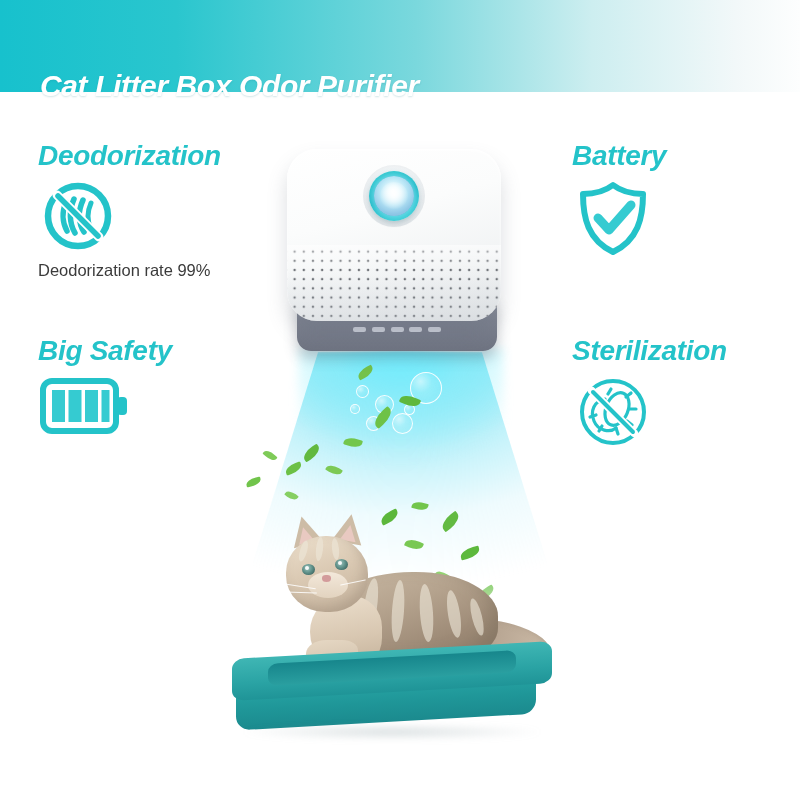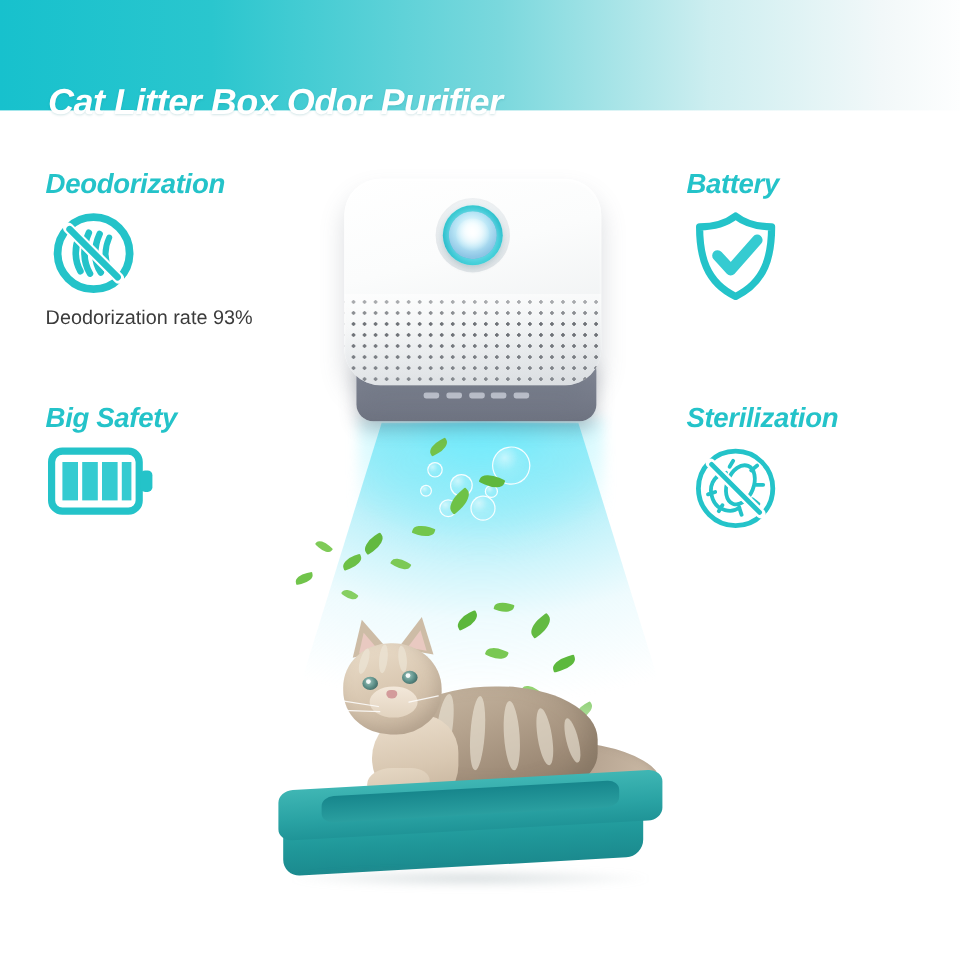--- a/index.html
+++ b/index.html
@@ -19,21 +19,21 @@
     position:absolute;left:40px;top:25px;
     font-size:30px;font-weight:bold;font-style:italic;color:#ffffff;
     letter-spacing:-0.4px;white-space:nowrap;
     text-shadow:0 1px 2px rgba(0,110,120,.18);
     margin-top:44px;
   }
 
   
   .feature{position:absolute;}
   .feature-title{
-    font-size:23px;font-weight:bold;font-style:italic;color:#24c3c9;
+    font-size:28px;font-weight:bold;font-style:italic;color:#24c3c9;
     letter-spacing:-0.3px;white-space:nowrap;margin:0 0 6px 0;
   }
   .feature-icon{display:block;margin:2px 0 6px 2px;}
   .feature-desc{
     font-size:16.5px;color:#3b3b3b;line-height:1.30;font-weight:normal;
     white-space:pre-line;
   }
 
   #f-deodor{left:38px;top:140px;}
   #f-battery{left:38px;top:335px;}
@@ -263,21 +263,21 @@
     <div class="feature-title">Deodorization</div>
     <svg class="feature-icon" width="76" height="76" viewBox="0 0 76 76">
       <circle cx="38" cy="38" r="30" fill="none" stroke="#24c3c9" stroke-width="6.5"></circle>
       <path d="M26 24 C22 33 22 44 27 53" fill="none" stroke="#24c3c9" stroke-width="5.5" stroke-linecap="round"></path>
       <path d="M34 21 C29 32 29 45 35 55" fill="none" stroke="#24c3c9" stroke-width="5.5" stroke-linecap="round"></path>
       <path d="M43 22 C38 33 38 45 44 54" fill="none" stroke="#24c3c9" stroke-width="5.5" stroke-linecap="round"></path>
       <path d="M51 25 C47 34 47 43 51 51" fill="none" stroke="#24c3c9" stroke-width="5" stroke-linecap="round"></path>
       <line x1="17" y1="17" x2="59" y2="59" stroke="#ffffff" stroke-width="9" stroke-linecap="round"></line>
       <line x1="18" y1="18" x2="58" y2="58" stroke="#24c3c9" stroke-width="5.5" stroke-linecap="round"></line>
     </svg>
-    <div class="feature-desc">Deodorization rate  93%</div>
+    <div class="feature-desc">Deodorization rate  99%</div>
   </div>
 
   <div class="feature" id="f-battery">
     <div class="feature-title">Big Safety</div>
     <svg class="feature-icon" width="92" height="66" viewBox="0 0 92 66">
       <rect x="3" y="8" width="73" height="50" rx="9" ry="9" fill="none" stroke="#24c3c9" stroke-width="6"></rect>
       <rect x="77" y="24" width="10" height="18" rx="4" ry="4" fill="#24c3c9"></rect>
       <rect x="12" y="17" width="13" height="32" fill="#35cbd1"></rect>
       <rect x="28.5" y="17" width="13" height="32" fill="#35cbd1"></rect>
       <rect x="45" y="17" width="13" height="32" fill="#35cbd1"></rect>

